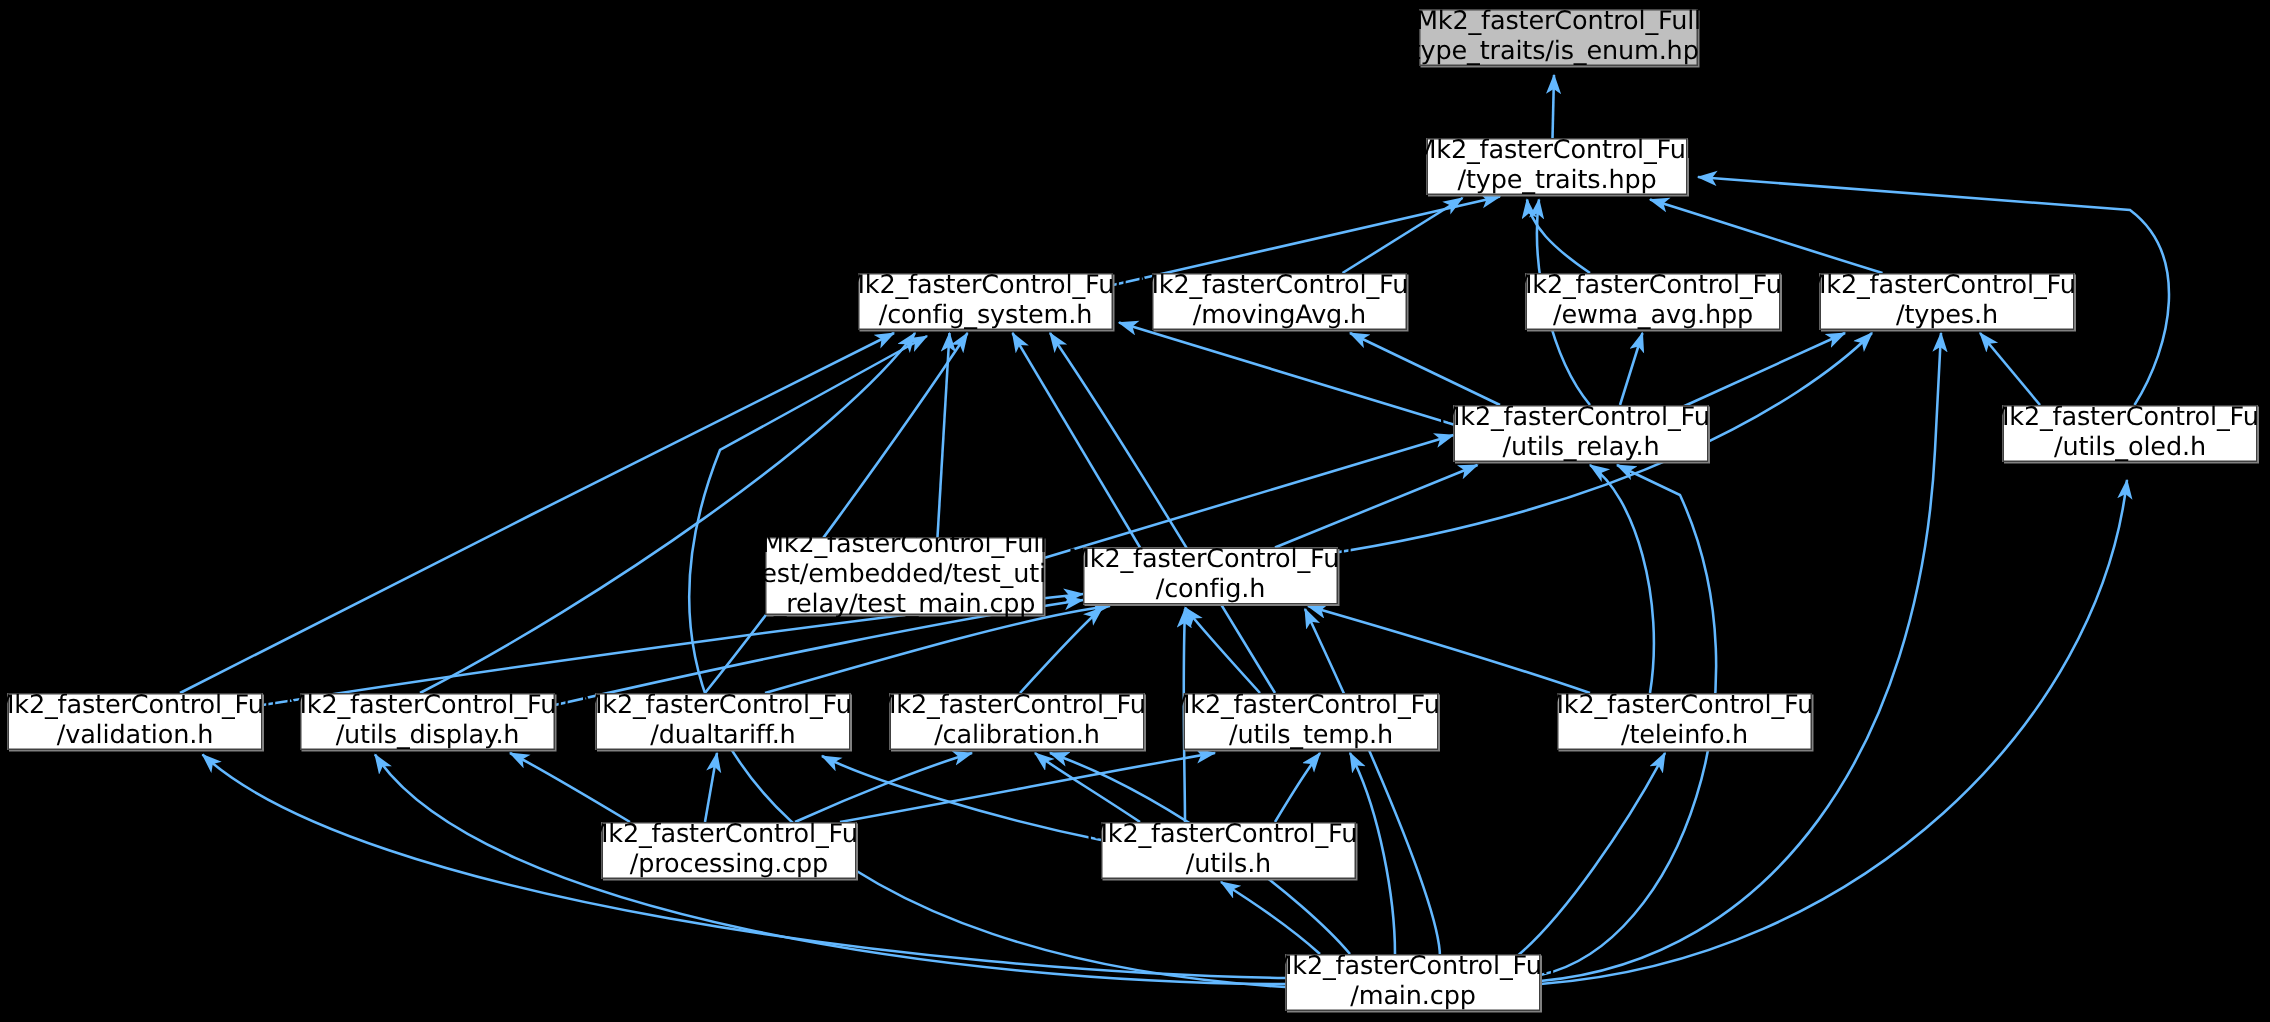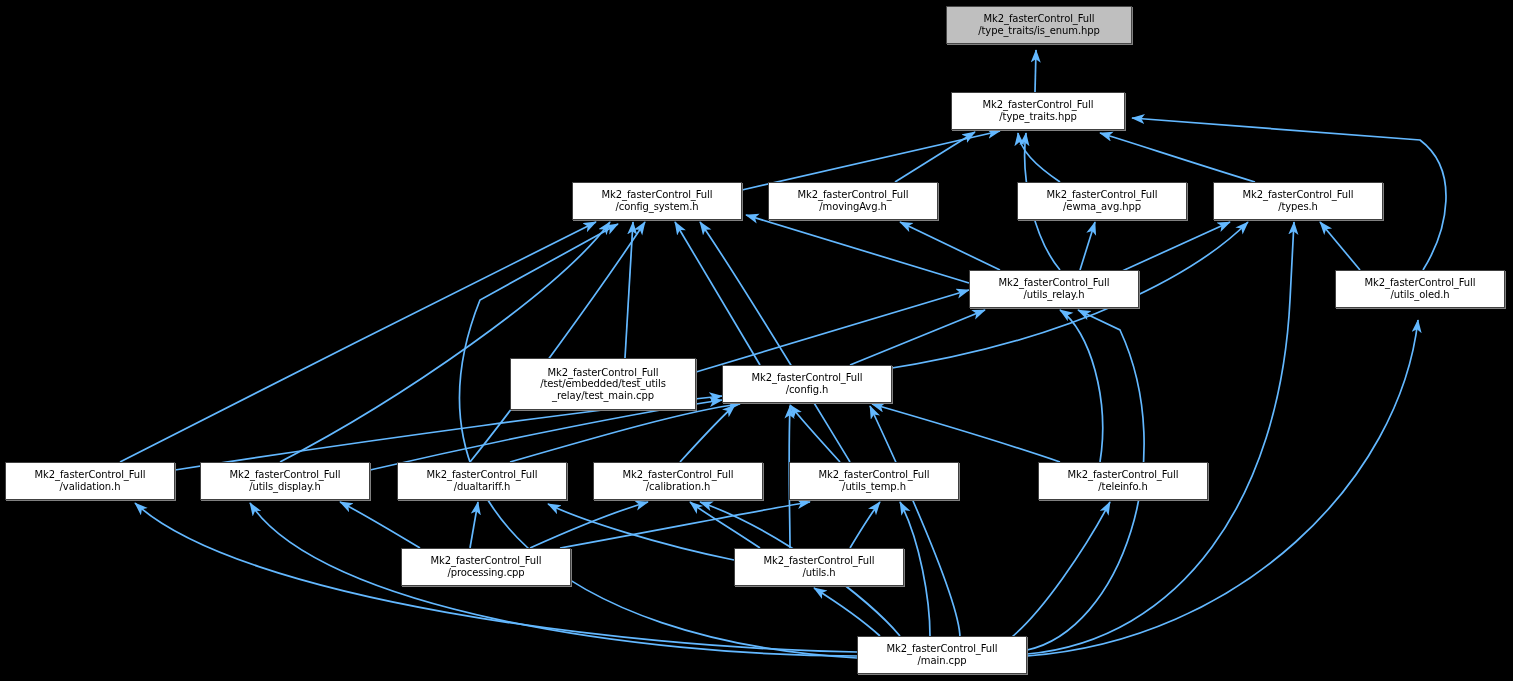--- a/index.html
+++ b/index.html
@@ -25,21 +25,21 @@
   .node-box {
     position: absolute;
     box-sizing: border-box;
     background: #ffffff;
     border: 1px solid #404040;
     display: flex;
     align-items: center;
     justify-content: center;
     text-align: center;
     color: #000000;
-    font-size: 10px;
+    font-size: 17px;
     line-height: 1.16;
     white-space: pre-line;
     letter-spacing: -0.1px;
     box-shadow: 1px 1px 0 0 #808080;
   }
   .node-box.root-node {
     background: #bfbfbf;
     border: 1px solid #474747;
   }
   .node-label {

